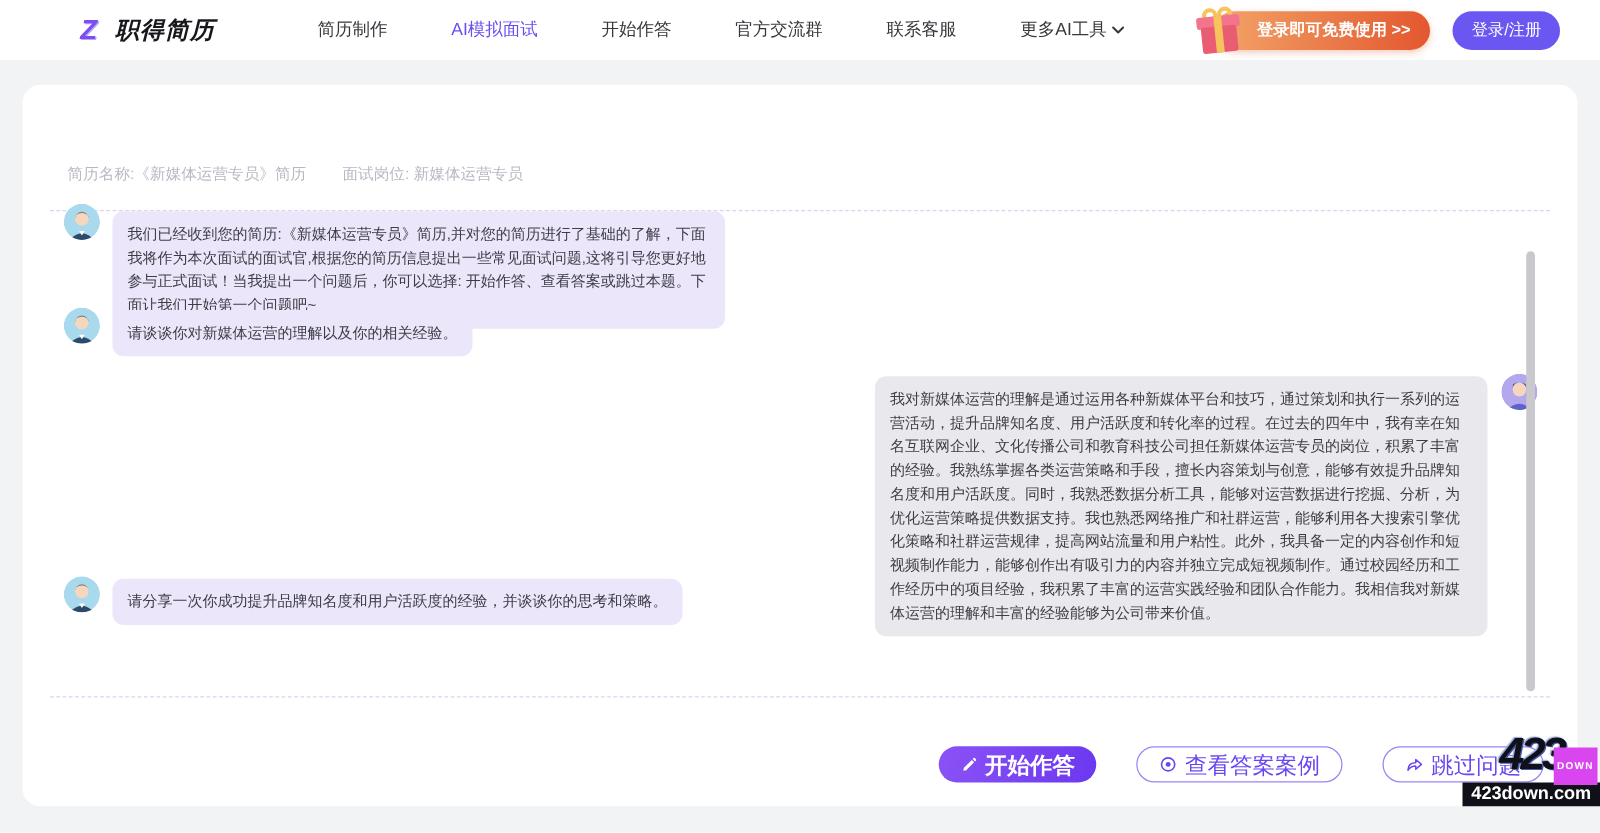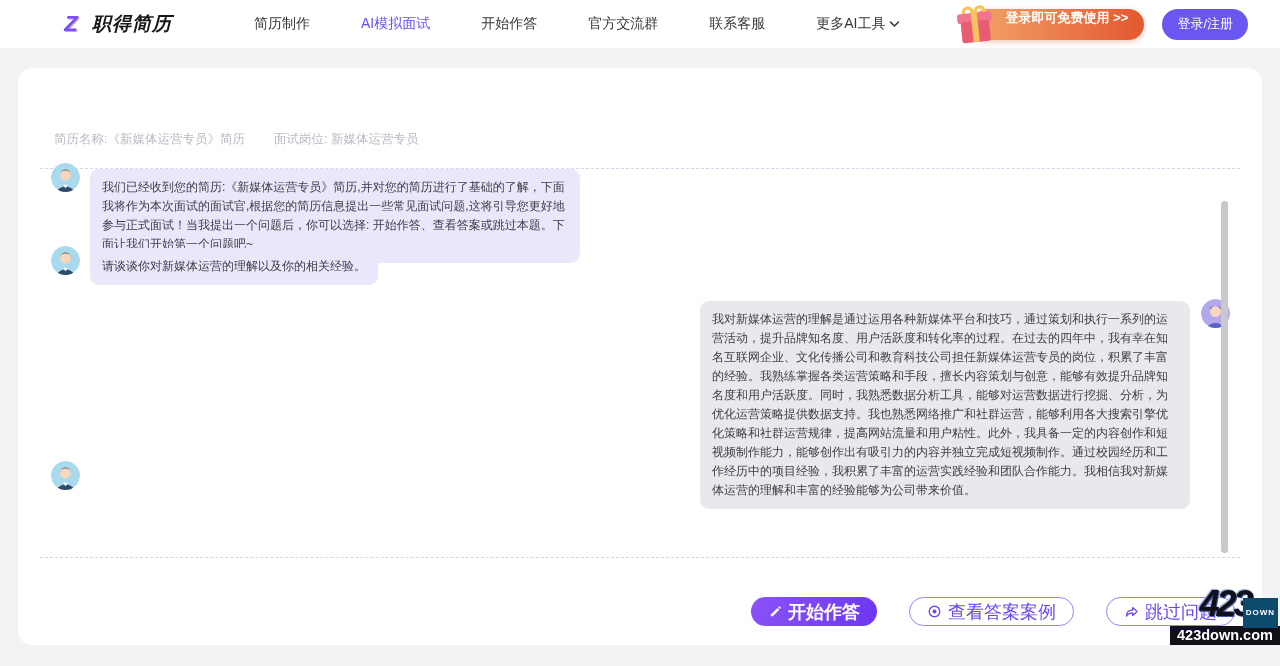--- a/index.html
+++ b/index.html
@@ -24,21 +24,21 @@
   }
   .logo-text{ font-size:19px; font-weight:900; font-style:italic; color:#17171c; letter-spacing:1px; }
   .nav{ display:flex; align-items:center; gap:31px; margin-left:62px; }
   .nav-item{ font-size:14px; color:#37373d; cursor:pointer; display:flex; align-items:center; gap:4px; white-space:nowrap;margin-left:20px; }
   .nav-item.active{ color:#6b4ef2; }
   .hdr-right{ margin-left:auto; display:flex; align-items:center; gap:18px; }
   .promo{
     position:relative; height:31px; border-radius:17px;
     background:linear-gradient(90deg,#f2a468,#e3572f);
     color:#fff; font-size:13px; font-weight:bold;
-    display:flex; padding:0 16px 0 34px; cursor:pointer;
+    display:flex; align-items:center; padding:0 16px 0 34px; cursor:pointer;
     box-shadow:0 2px 6px rgba(230,100,50,.35);
   }
   .gift{ position:absolute; left:-18px; top:-6px; width:42px; height:42px; transform:rotate(-6deg); }
   .login-btn{
     height:31px; border-radius:17px; background:#6a57f2; color:#fff;
     font-size:13px; display:flex; align-items:center; padding:0 15px; cursor:pointer;
   }
   
   .card{
     position:absolute; left:18px; right:18px; top:68px; height:577px;
@@ -85,21 +85,21 @@
   .btn-solid{ background:linear-gradient(100deg,#8a52f6,#6c38f0); color:#fff; font-weight:bold; }
   .btn-outline{ background:#fff; border:1px solid #9d82f6; color:#6a46f0; }
   
   .watermark{ position:absolute; right:0; bottom:21px; width:110px; text-align:center; z-index:30; }
   .wm-top{ position:relative; line-height:30px; }
   .wm-big{
     font-size:36px; font-weight:900; font-style:italic; letter-spacing:-3px;
     color:#101018; text-shadow:1px 1px 0 #44599f,-1px -1px 1px #8fa2d8;
   }
   .wm-down{
-    position:absolute; right:2px; bottom:-2px; background:#0c4a6e; color:#fff;
+    position:absolute; right:2px; bottom:-2px; background:#d946ef; color:#fff;
     font-size:8px; font-weight:bold; padding:0 3px; letter-spacing:1px;
   }
   .wm-site{
     background:#101018; color:#fff; font-size:14.5px; font-weight:700;
     padding:1px 4px 2px; display:block;
   }
 </style>
 </head>
 <body>
 
@@ -182,20 +182,21 @@
 
     <span class="avatar" style="left:11px; top:292px;">
       <svg viewBox="0 0 32 32" width="29" height="29">
         <circle cx="16" cy="16" r="16" fill="#a9d9ec"></circle>
         <circle cx="16" cy="13.5" r="6" fill="#f6d7bd"></circle>
         <path d="M10 13 A6 6 0 0 1 22 13 L21 10 Q16 6.5 11 10 Z" fill="#8a8077"></path>
         <path d="M5 32 Q16 20 27 32 Z" fill="#2e4a6b"></path>
         <path d="M13.5 24 L16 28 L18.5 24 Z" fill="#fff"></path>
       </svg>
     </span>
+    <div class="bubble ai" style="left:50px; top:294px; max-width:620px;">请分享一次你成功提升品牌知名度和用户活跃度的经验，并谈谈你的思考和策略。</div>
 
     <div class="scrollbar"></div>
   </div>
 
   <div class="actions">
     <div class="btn btn-solid">
       <svg width="14" height="14" viewBox="0 0 16 16">
         <path d="M3 13.2 L3.6 10.6 L10.8 3.4 L12.9 5.5 L5.7 12.7 Z" fill="#fff"></path>
         <path d="M11.6 2.6 L13.7 4.7 L14.6 3.8 Q15.1 3.3 14.6 2.8 L13.5 1.7 Q13 1.2 12.5 1.7 Z" fill="#fff"></path>
       </svg>

